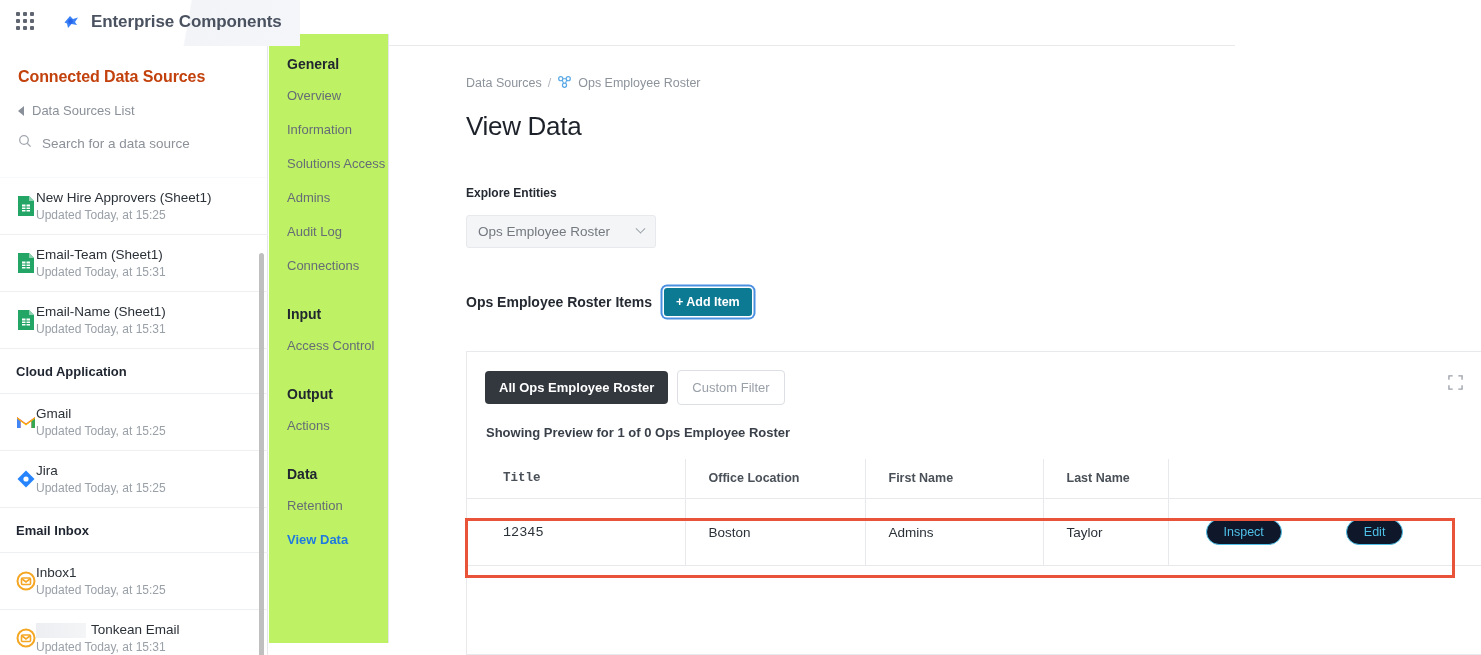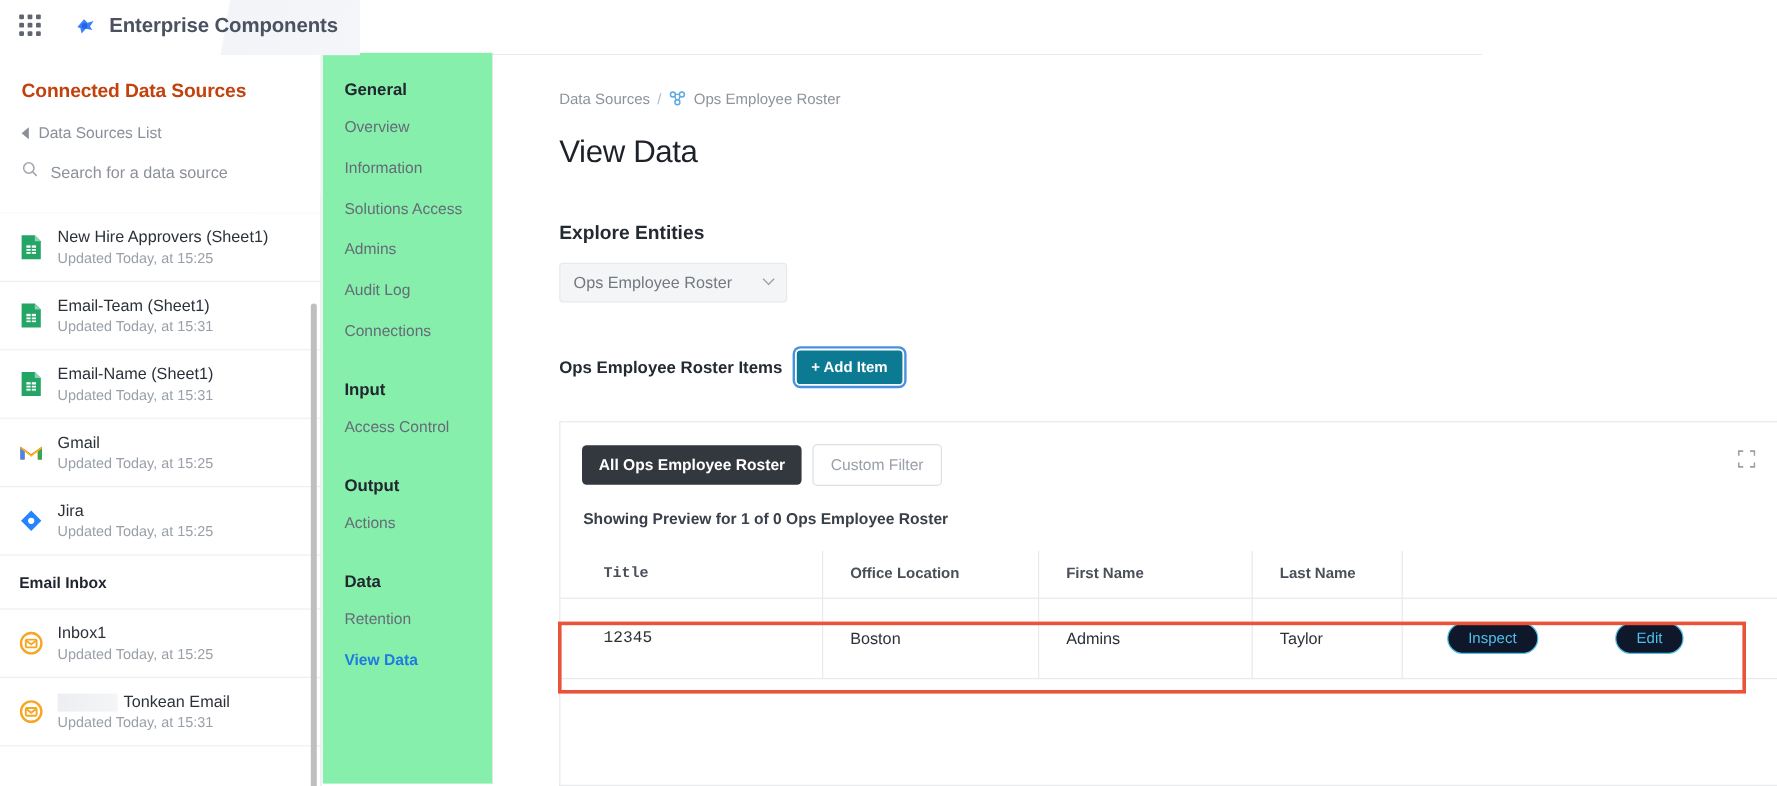--- a/index.html
+++ b/index.html
@@ -76,21 +76,21 @@
     font-family: Liberation Sans, sans-serif; font-size: 13.5px; color: #555b63; width: 205px;
   }
   .ds-search input::placeholder { color: #8c9199; }
 
   .ds-list {
     position: absolute; left: 0; top: 119px; width: 268px; height: 490px;
     overflow: hidden;
   }
   .ds-clip { position: relative; top: -12px; }
   .ds-item {
-    display: flex; align-items: center; gap: 12px;
+    display: flex; align-items: center; 
     padding: 12px 16px; border-bottom: 1px solid #edeff1;
     min-height: 51px; cursor: pointer;
   }
   .ds-item .txt { display: flex; flex-direction: column; gap: 2px; }
   .ds-name { font-size: 13.5px; color: #2b3139; line-height: 16px; display:flex; align-items:center; }
   .ds-sub { font-size: 12px; color: #9aa0a8; line-height: 14px; }
   .ds-group {
     padding: 15px 16px 14px 16px; font-size: 13px; font-weight: 700;
     color: #1f2530; border-bottom: 1px solid #edeff1;
   }
@@ -100,22 +100,22 @@
     margin-right: 5px; vertical-align: middle;
   }
   .icon-sq { width: 20px; height: 22px; flex: 0 0 20px; }
   .sb-scroll {
     position: absolute; right: 3px; top: 207px; width: 5px; height: 440px;
     background: #bfbfbf; border-radius: 3px; cursor: pointer;
   }
 
   
   .navcol {
-    position: absolute; left: 269px; top: 44px; width: 142px; height: 609px;
-    background: #86efac; border-right: 1px solid #e4e7ea; padding: 22px 0 0 18px;
+    position: absolute; left: 269px; top: 34px; width: 120px; height: 609px;
+    background: #bef264; border-right: 1px solid #e4e7ea; padding: 22px 0 0 18px;
   }
   .nav-group {
     font-size: 14px; font-weight: 700; color: #22272f;
     margin-top: 24px; margin-bottom: 6px;
   }
   .nav-group:first-child { margin-top: 0; }
   .nav-item {
     font-size: 13px; color: #656c76; padding: 10px 0 9px 0; cursor: pointer;
   }
   .nav-item.active { color: #1f7ae0; font-weight: 600; }
@@ -127,21 +127,21 @@
     padding: 28px 0 0 55px; font-size: 12.5px; color: #8d939b;
   }
   .breadcrumb .crumb { cursor: pointer; }
   .breadcrumb .sep { color: #b4b9bf; }
   .page-title {
     padding-left: 55px; margin-top: 19px;
     font-size: 26px; font-weight: 400; color: #1d222a; letter-spacing: -0.3px;
   }
   .section-label {
     padding-left: 55px; margin-top: 44px;
-    font-size: 16px; font-weight: 700; color: #252a32;
+    font-size: 12px; font-weight: 700; color: #252a32;
   }
   .entity-select {
     margin-left: 55px; margin-top: 15px;
     width: 190px; height: 33px; background: #f4f5f7; border: 1px solid #e7e9ec;
     border-radius: 3px; display: flex; align-items: center;
     justify-content: space-between; padding: 0 11px; cursor: pointer;
   }
   .entity-select span { font-size: 13.5px; color: #74797f; }
   .chev {
     width: 7px; height: 7px; border-right: 1.6px solid #9aa0a8;
@@ -303,20 +303,21 @@
             <line x1="5.5" y1="14.5" x2="14.5" y2="14.5" stroke="#23a566" stroke-width="1"></line>
             <line x1="10" y1="9" x2="10" y2="17" stroke="#23a566" stroke-width="1"></line>
           </svg>
         </span>
         <span class="txt">
           <span class="ds-name">Email-Name (Sheet1)</span>
           <span class="ds-sub">Updated Today, at 15:31</span>
         </span>
       </div>
 
+      <div class="ds-group">Cloud Application</div>
 
       <div class="ds-item">
         <span class="icon-sq">
           <svg width="20" height="22" viewBox="0 0 20 16">
             <path d="M1 3 v11 h3.5 V7 L10 11 l5.5-4 v7 H19 V3 l-9 6.5 Z" fill="#ea4335"></path>
             <path d="M1 3 l9 6.5 V14 H1 Z" fill="#4285f4" opacity="0"></path>
             <path d="M1 14 h3.5 V7 L1 4.2 Z" fill="#4285f4"></path>
             <path d="M15.5 14 H19 V4.2 L15.5 7 Z" fill="#34a853"></path>
             <path d="M1 3.2 L10 10 l9-6.8 v1.3 L10 11.6 1 4.5 Z" fill="#fbbc04"></path>
           </svg>

